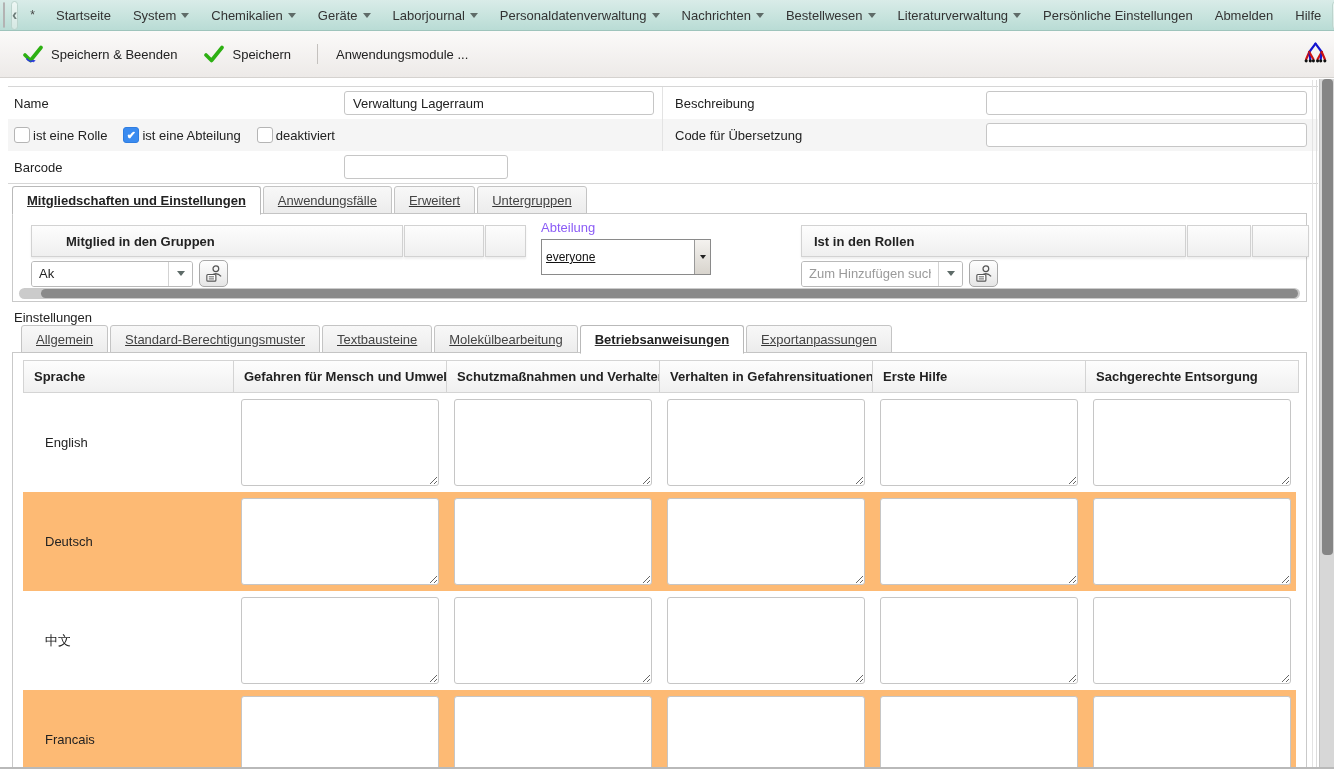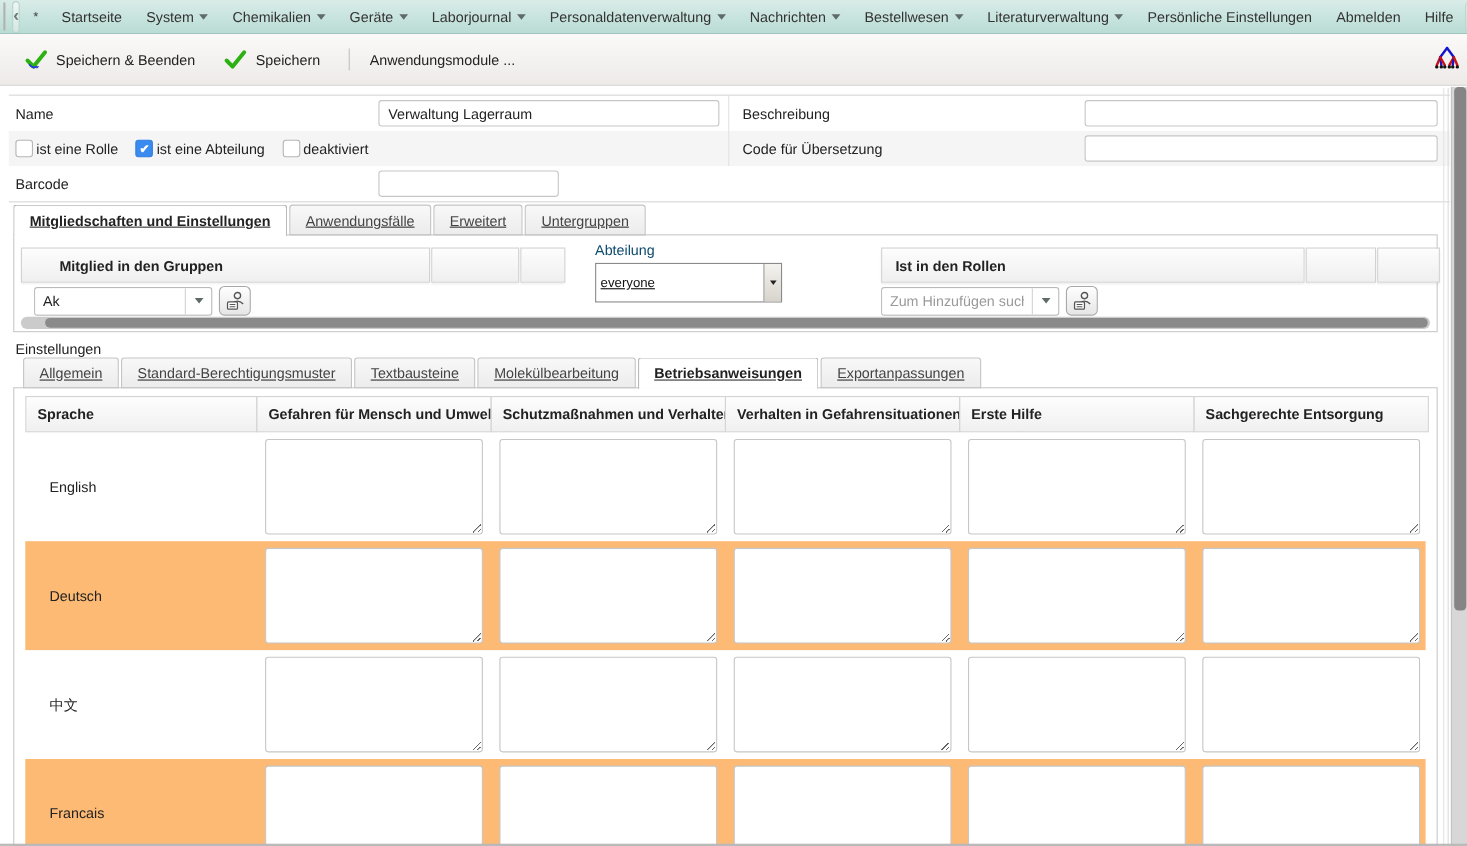--- a/index.html
+++ b/index.html
@@ -88,21 +88,21 @@
   
   .panel1 {
     position:absolute; left:12px; top:213px; width:1295px; height:89px;
     border:1px solid #c9c9c9; background:#fff;
   }
   .hdr-cell {
     background:linear-gradient(#fdfdfd,#efefef); border:1px solid #d2d2d2;
     height:32px; display:flex; align-items:center; font-weight:bold; color:#222;
     box-shadow:0 2px 2px rgba(0,0,0,0.07);
   }
-  .groups-hdr { position:absolute; left:6px; top:11px; display:flex; }
+  .groups-hdr { position:absolute; left:18px; top:11px; display:flex; }
   .groups-hdr .big { width:372px; padding-left:34px; }
   .groups-hdr .s1 { width:80px; margin-left:1px; }
   .groups-hdr .s2 { width:41px; margin-left:1px; }
   .roles-hdr { position:absolute; left:788px; top:11px; display:flex; }
   .roles-hdr .big { width:385px; padding-left:12px; }
   .roles-hdr .s1 { width:64px; margin-left:1px; }
   .roles-hdr .s2 { width:57px; margin-left:1px; }
 
   .combo { display:flex; align-items:stretch; height:26px; background:#fff; border:1px solid #b9b9b9; border-radius:3px; overflow:hidden; }
   .combo input { border:none; outline:none; padding:0 7px; font:13px "Liberation Sans",sans-serif; color:#222; width:136px; }
@@ -110,21 +110,21 @@
   .combo .arrow-btn { width:24px; border-left:1px solid #d3d3d3; display:flex; align-items:center; justify-content:center; background:#fff; }
   .icon-btn {
     width:29px; height:27px; margin-left:6px; border-radius:5px;
     background:linear-gradient(#fefefe,#e6e6e6); border:1px solid #a8a8a8;
     display:flex; align-items:center; justify-content:center;
   }
   .groups-row { position:absolute; left:18px; top:46px; display:flex; align-items:center; }
   .roles-row { position:absolute; left:788px; top:46px; display:flex; align-items:center; }
 
   .dept-block { position:absolute; left:528px; top:6px; }
-  .dept-label { color:#0c4a6e; margin-bottom:4px; }
+  .dept-label { color:#8b5cf6; margin-bottom:4px; }
   .select {
     width:170px; height:36px; border:1px solid #8a8a8a; background:#fff;
     display:flex; align-items:center; font-size:12px; color:#111;text-decoration:underline;
   }
   .select .sel-text { flex:1; padding-left:4px; overflow:hidden; white-space:nowrap; }
   .select .sel-btn {
     width:16px; height:100%; background:linear-gradient(#f4f2ef,#d8d4cd);
     border-left:1px solid #999; display:flex; align-items:center; justify-content:center;
   }
   .select .sel-btn .tri-down { border-left-width:3px; border-right-width:3px; border-top-width:4px; border-top-color:#222; }

